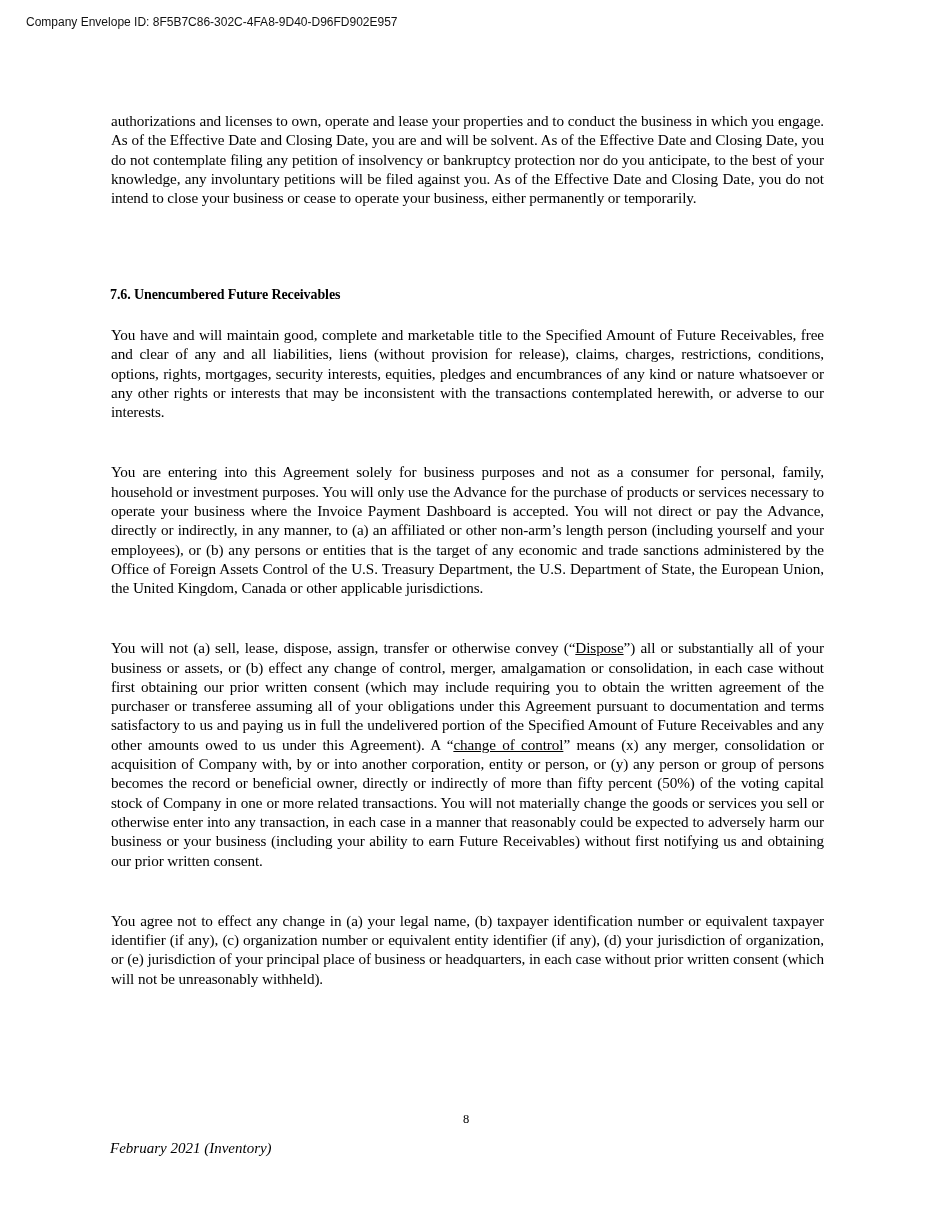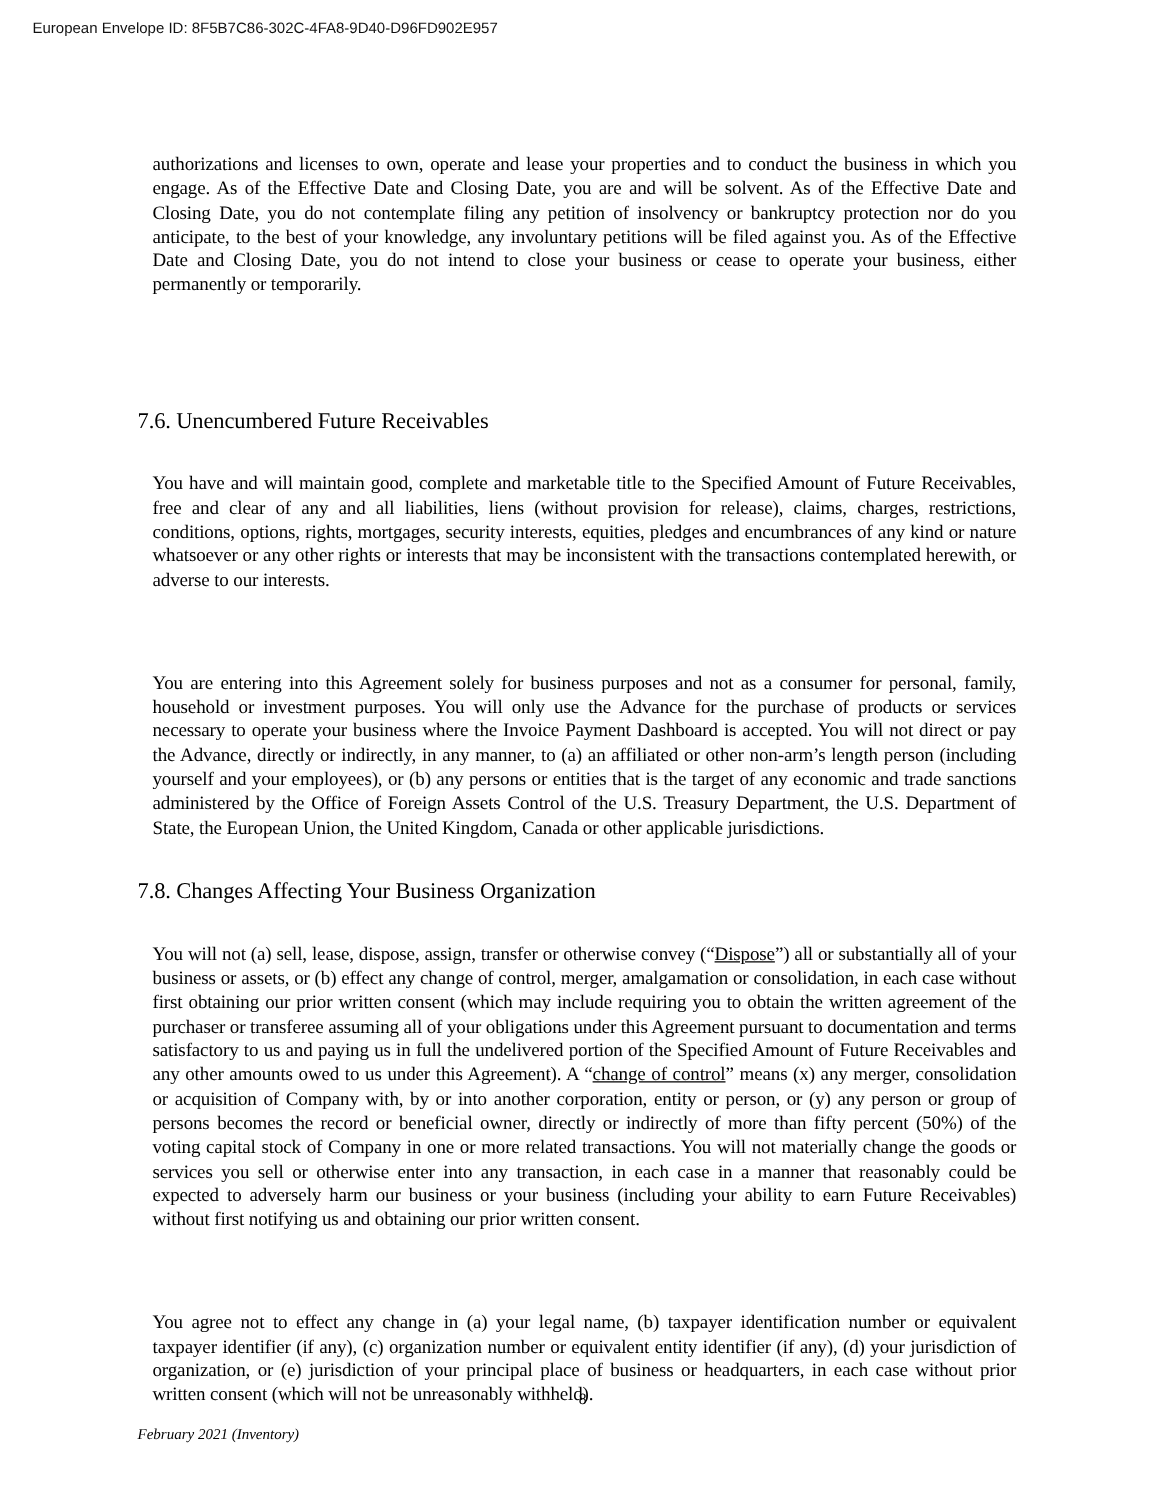--- a/index.html
+++ b/index.html
@@ -27,53 +27,53 @@
       position: absolute;
       left: 110px;
       top: 110px;
       width: 715px;
       font-family: "Liberation Serif", serif;
       font-size: 15.2px;
       line-height: 19.3px;
       letter-spacing: -0.1px;
     }
     .para {
-      margin: 12px;
+      margin: 1px;
       text-align: justify;
     }
     .section-heading {
       margin: 0;
-      font-weight: normal;
-      font-size: 18px;
+      font-weight: bold;
+      font-size: 14px;
       line-height: 19.3px;
     }
     .gap-large { height: 77px; }
     .gap-heading { height: 19.4px; }
     .gap-section { height: 19.4px; }
     .u { text-decoration: underline; }
     .page-number {
       position: absolute;
       left: 463px;
       top: 1112px;
       font-family: "Liberation Serif", serif;
       font-size: 12.5px;
     }
     .footer-date {
       position: absolute;
       left: 110px;
       top: 1140px;
       font-family: "Liberation Serif", serif;
       font-style: italic;
-      font-size: 12px;
+      font-size: 15px;
     }
   </style>
 </head>
 <body>
 
-<div class="envelope-id">European Envelope ID: 8F5B7C86-302C-4FA8-9D40-D96FD902E957</div>
+<div class="envelope-id">Company Envelope ID: 8F5B7C86-302C-4FA8-9D40-D96FD902E957</div>
 
 <div class="page-body">
   <p class="para">authorizations and licenses to own, operate and lease your properties and to conduct the business in which you engage. As of the Effective Date and Closing Date, you are and will be solvent. As of the Effective Date and Closing Date, you do not contemplate filing any petition of insolvency or bankruptcy protection nor do you anticipate, to the best of your knowledge, any involuntary petitions will be filed against you. As of the Effective Date and Closing Date, you do not intend to close your business or cease to operate your business, either permanently or temporarily.</p>
 
   <div class="gap-large"></div>
 
   <section>
     <h3 class="section-heading">7.6. Unencumbered Future Receivables</h3>
     <div class="gap-heading"></div>
     <p class="para">You have and will maintain good, complete and marketable title to the Specified Amount of Future Receivables, free and clear of any and all liabilities, liens (without provision for release), claims, charges, restrictions, conditions, options, rights, mortgages, security interests, equities, pledges and encumbrances of any kind or nature whatsoever or any other rights or interests that may be inconsistent with the transactions contemplated herewith, or adverse to our interests.</p>
@@ -82,21 +82,20 @@
   <div class="gap-section"></div>
 
   <section>
     <div class="gap-heading"></div>
     <p class="para">You are entering into this Agreement solely for business purposes and not as a consumer for personal, family, household or investment purposes. You will only use the Advance for the purchase of products or services necessary to operate your business where the Invoice Payment Dashboard is accepted. You will not direct or pay the Advance, directly or indirectly, in any manner, to (a) an affiliated or other non-arm’s length person (including yourself and your employees), or (b) any persons or entities that is the target of any economic and trade sanctions administered by the Office of Foreign Assets Control of the U.S. Treasury Department, the U.S. Department of State, the European Union, the United Kingdom, Canada or other applicable jurisdictions.</p>
   </section>
 
   <div class="gap-section"></div>
 
   <section>
-    <h3 class="section-heading">7.8. Changes Affecting Your Business Organization</h3>
     <div class="gap-heading"></div>
     <p class="para"><span>You will not (a) sell, lease, dispose, assign, transfer or otherwise convey (“</span><span class="u">Dispose</span><span>”) all or substantially all of your business or assets, or (b) effect any change of control, merger, amalgamation or consolidation, in each case without first obtaining our prior written consent (which may include requiring you to obtain the written agreement of the purchaser or transferee assuming all of your obligations under this Agreement pursuant to documentation and terms satisfactory to us and paying us in full the undelivered portion of the Specified Amount of Future Receivables and any other amounts owed to us under this Agreement). A “</span><span class="u">change of control</span><span>” means (x) any merger, consolidation or acquisition of Company with, by or into another corporation, entity or person, or (y) any person or group of persons becomes the record or beneficial owner, directly or indirectly of more than fifty percent (50%) of the voting capital stock of Company in one or more related transactions. You will not materially change the goods or services you sell or otherwise enter into any transaction, in each case in a manner that reasonably could be expected to adversely harm our business or your business (including your ability to earn Future Receivables) without first notifying us and obtaining our prior written consent.</span></p>
   </section>
 
   <div class="gap-section"></div>
 
   <section>
     <div class="gap-heading"></div>
     <p class="para">You agree not to effect any change in (a) your legal name, (b) taxpayer identification number or equivalent taxpayer identifier (if any), (c) organization number or equivalent entity identifier (if any), (d) your jurisdiction of organization, or (e) jurisdiction of your principal place of business or headquarters, in each case without prior written consent (which will not be unreasonably withheld).</p>
   </section>

